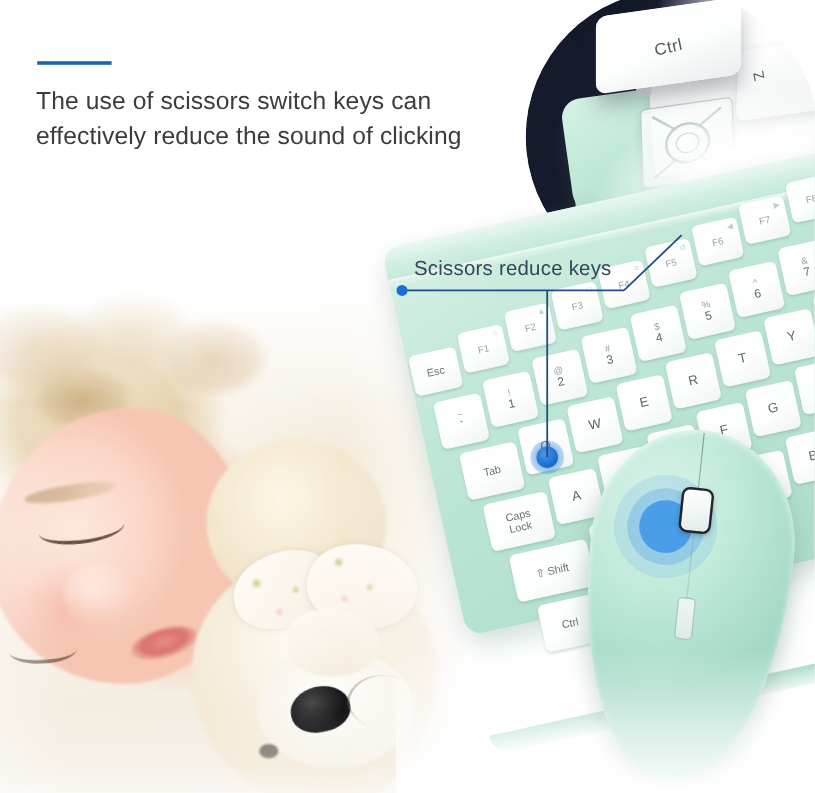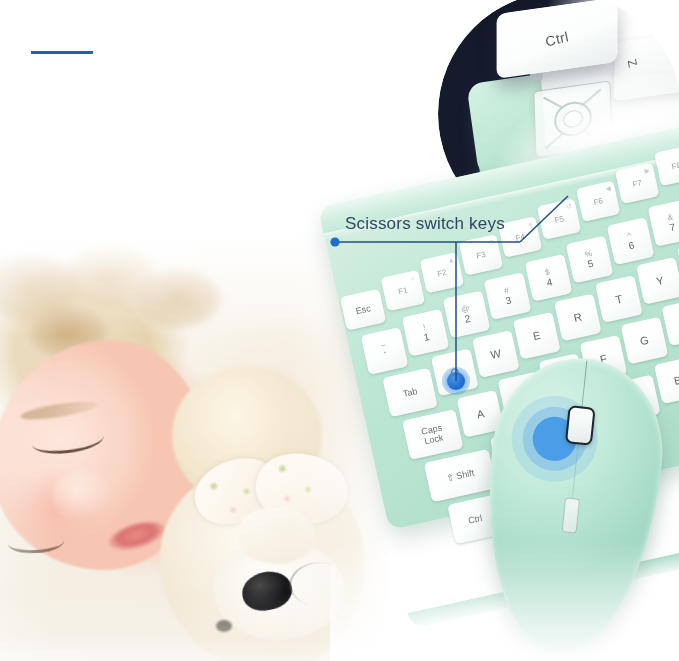--- a/index.html
+++ b/index.html
@@ -405,20 +405,22 @@
     <div class="bow">
       <div class="lobe l"></div>
       <div class="lobe r"></div>
       <div class="tail"></div>
     </div>
   </div>
   <div class="photo-fade"></div>
 
   <div class="headline">
     <div class="rule"></div>
+    <div class="sub">The use of scissors switch keys can
+effectively reduce the sound of clicking</div>
   </div>
 
   <div class="inset">
     <div class="navy"></div>
     <div class="kb-deck"></div>
     <div class="kb-deck-face"></div>
     <div class="white-plate"></div>
     <div class="switch">
       <div class="frame"></div>
       <div class="arm a"></div>
@@ -605,15 +607,15 @@
   </div>
 
   <div class="bottom-white"></div>
 
   <svg class="callout-svg" viewBox="0 0 679 661">
     <line x1="336" y1="242" x2="520" y2="242" stroke="#1f4e87" stroke-width="1.5"></line>
     <line x1="520" y1="242" x2="568" y2="196" stroke="#1f4e87" stroke-width="1.5"></line>
     <line x1="456" y1="242" x2="456" y2="381" stroke="#1f4e87" stroke-width="1.5"></line>
     <circle cx="335" cy="242" r="4.6" fill="#1a6fd4"></circle>
   </svg>
-  <div class="callout-label">Scissors switch keys</div>
+  <div class="callout-label">Scissors reduce keys</div>
 
 </div>
 
 </body></html>

